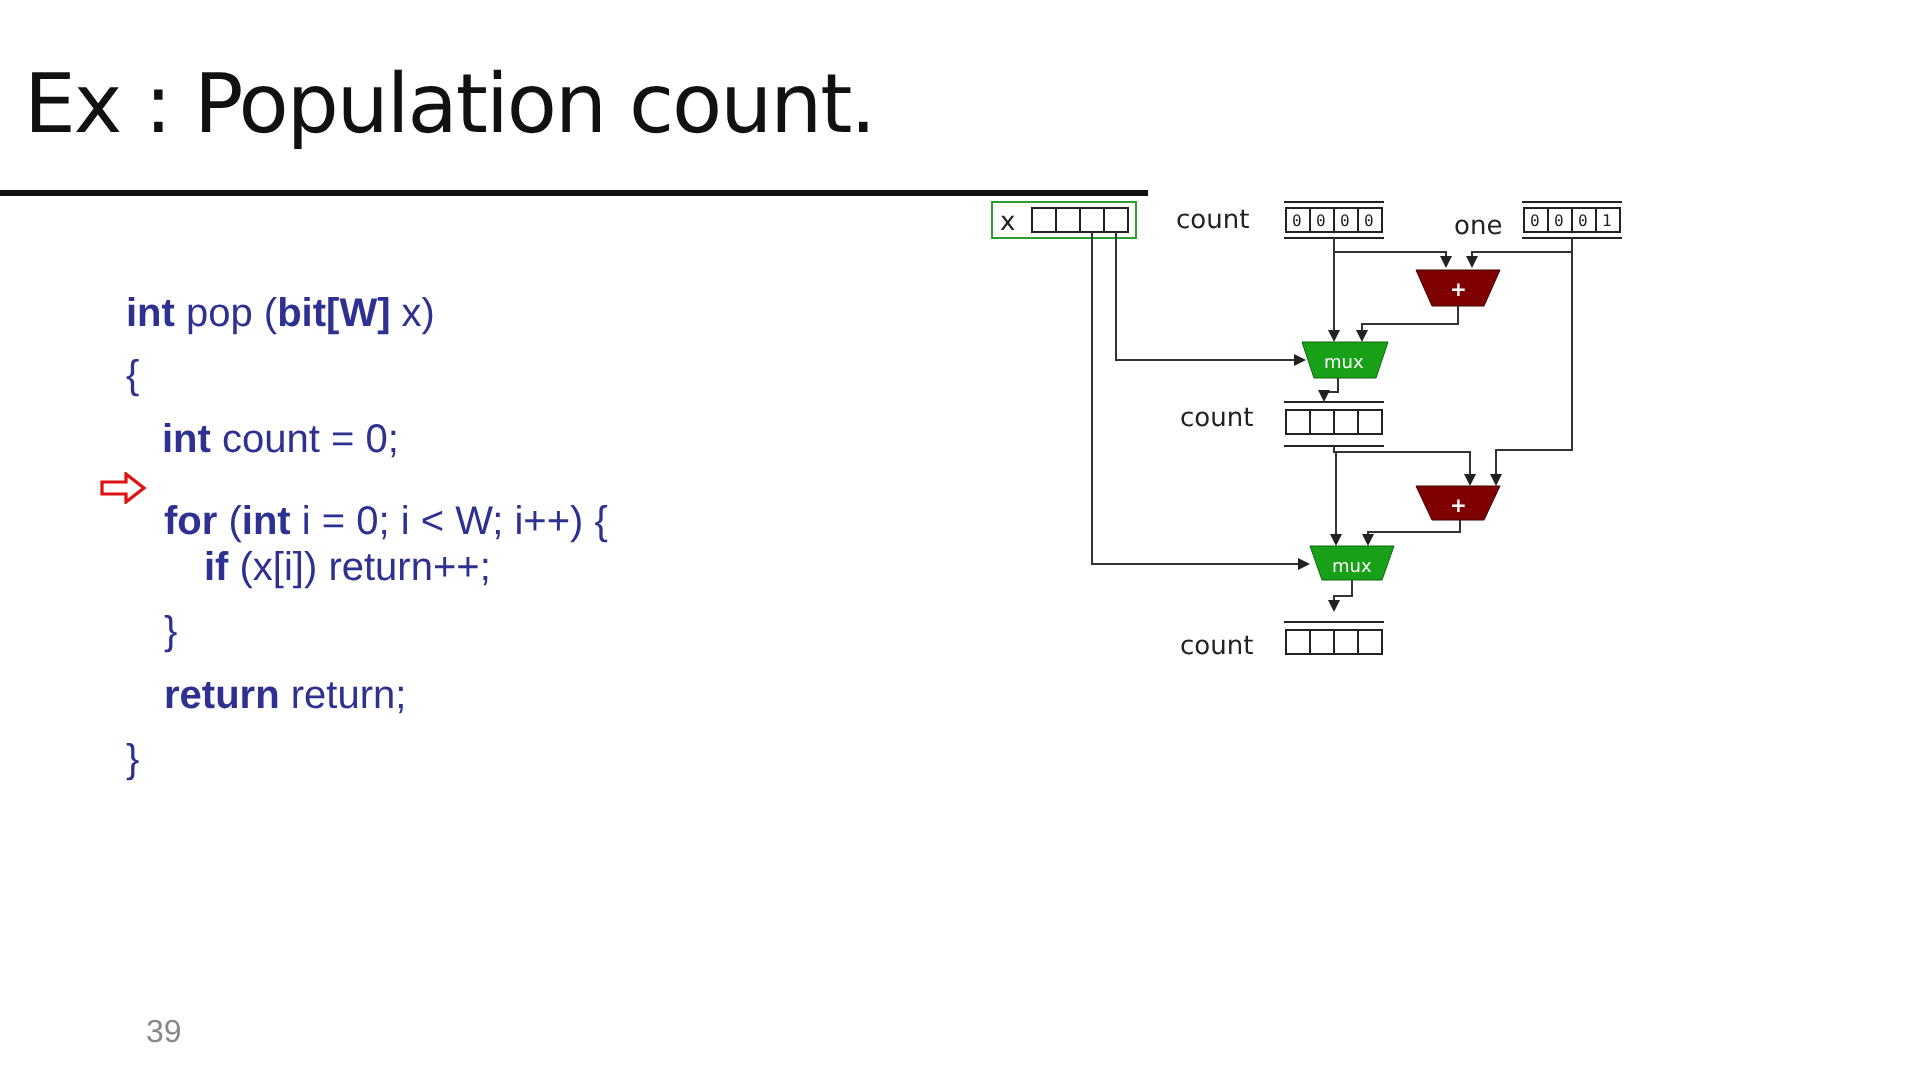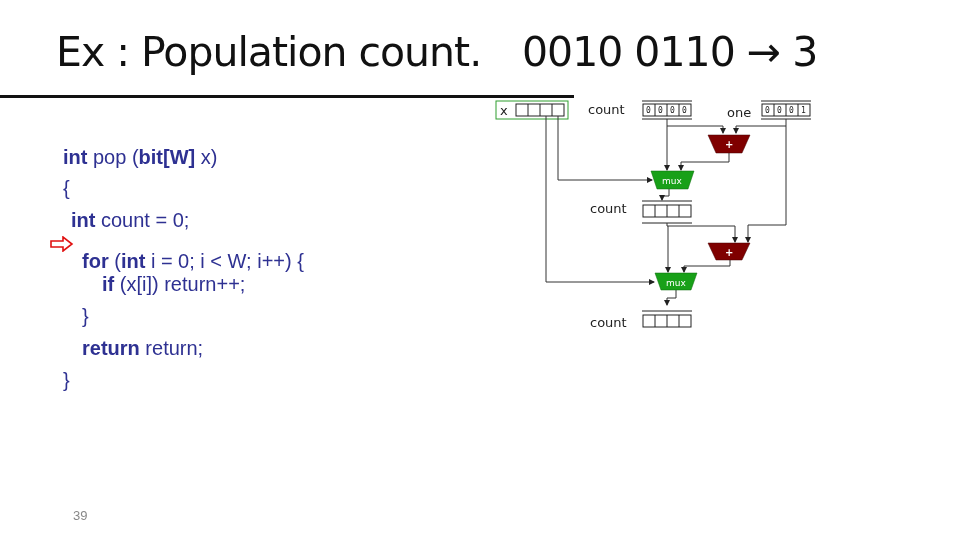--- a/index.html
+++ b/index.html
@@ -1,42 +1,41 @@
 <!DOCTYPE html>
 <html><head>
 <meta charset="utf-8">
 <style>
   html, body { margin: 0; padding: 0; background: #ffffff; }
   body { width: 960px; height: 540px; position: relative; overflow: hidden; font-family: "DejaVu Sans", sans-serif; }
-  .title { position: absolute; left: 12px; top: 28px; font-size: 41px; color: #111; letter-spacing: -1px; white-space: nowrap; font-family: "DejaVu Sans", sans-serif; font-weight: 500; margin-left: 44px; }
+  .title { position: absolute; left: 12px; top: 28px; font-size: 41px; color: #111; letter-spacing: -1px; white-space: nowrap; font-family: "DejaVu Sans", sans-serif; font-weight: 500; }
   .title .bits { position: absolute; left: 466px; top: 0; white-space: nowrap; }
   .rule { position: absolute; left: 0; top: 95px; width: 574px; height: 3px; background: #111; }
   .code { position: absolute; left: 63px; top: 142px; color: #2e3192; font-family: "Liberation Sans", sans-serif; font-size: 20px; }
   .line { position: absolute; white-space: nowrap; height: 30px; line-height: 30px; text-align: center; }
   .kw { font-weight: bold; }
   .arrow { position: absolute; left: 50px; top: 236px; width: 24px; height: 16px; }
-  .pagenum { position: absolute; left: 73px; top: 508px; font-size: 13px; color: #888; font-family: "Liberation Sans", sans-serif; }
+  .pagenum { position: absolute; left: 73px; top: 508px; font-size: 16px; color: #888; font-family: "Liberation Sans", sans-serif; }
   .diagram { position: absolute; left: 0; top: 0; }
   .lbl { font-family: "DejaVu Sans", sans-serif; font-size: 13px; fill: #222; }
   .bit { font-family: "DejaVu Sans Mono", monospace; font-size: 8px; fill: #222; }
   .unit { font-family: "DejaVu Sans", sans-serif; font-size: 10px; fill: #fff; font-weight: bold; }
 </style>
 </head>
 <body>
 
 <div class="title">
   <span>Ex : Population count.</span>
-  <span class="bits">0010 0110 → 3</span>
 </div>
 <div class="rule"></div>
 
 <div class="code">
   <div class="line" style="top:0px;left:0px"><span class="kw">int</span><span> pop (</span><span class="kw">bit[W]</span><span> x)</span></div>
   <div class="line" style="top:31px;left:0px"><span>{</span></div>
-  <div class="line" style="top:63px;left:8px"><span class="kw">int</span><span> count = 0;</span></div>
+  <div class="line" style="top:63px;left:18px"><span class="kw">int</span><span> count = 0;</span></div>
   <div class="line" style="top:104px;left:19px"><span class="kw">for</span><span> (</span><span class="kw">int</span><span> i = 0;  i &lt; W;  i++) {</span></div>
   <div class="line" style="top:127px;left:39px"><span class="kw">if</span><span> (x[i]) return++;</span></div>
   <div class="line" style="top:159px;left:19px"><span>}</span></div>
   <div class="line" style="top:191px;left:19px"><span class="kw">return</span><span> return;</span></div>
   <div class="line" style="top:223px;left:0px"><span>}</span></div>
 </div>
 
 <svg class="arrow" viewBox="0 0 24 16">
   <path d="M1 5 H13 V1 L22 8 L13 15 V11 H1 Z" fill="none" stroke="#e01010" stroke-width="1.6"></path>
 </svg>

